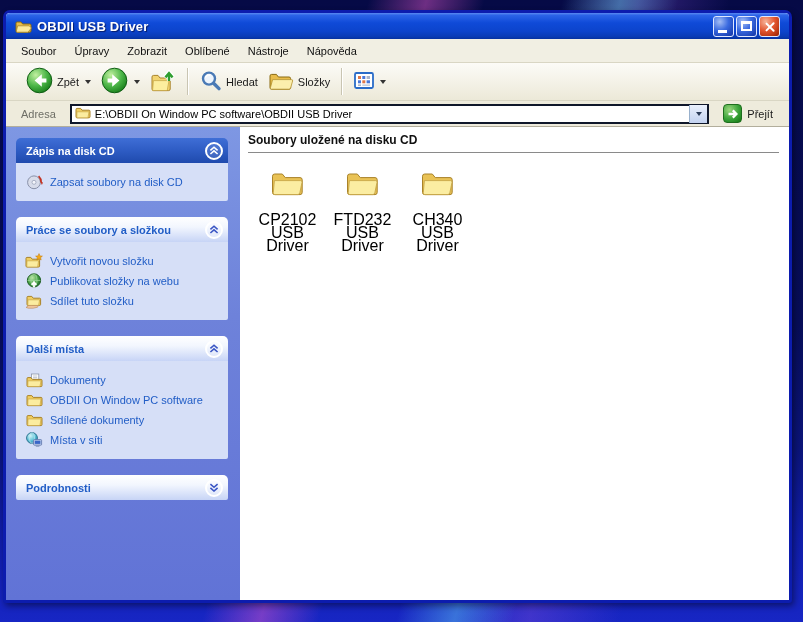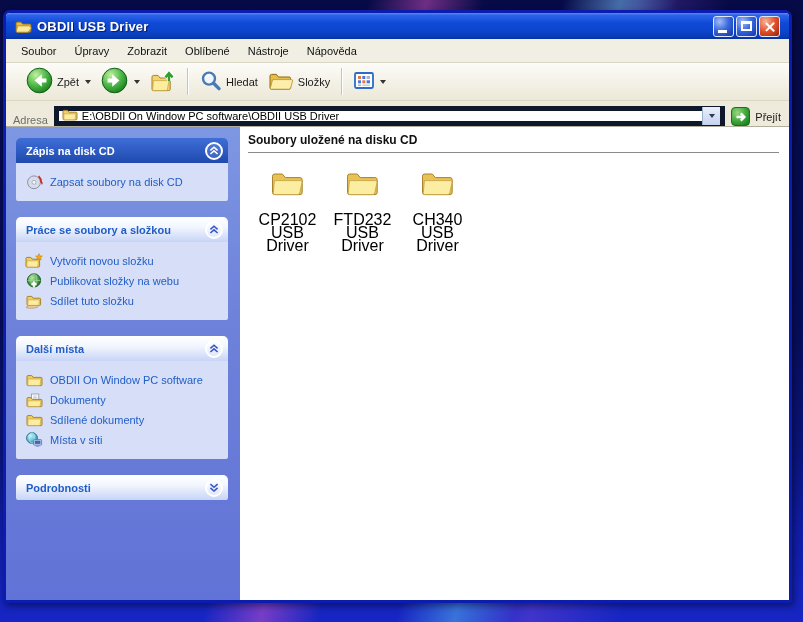--- a/index.html
+++ b/index.html
@@ -51,25 +51,25 @@
   
   .toolbar{
     height:37px;flex:0 0 37px;display:flex;align-items:center;padding:0 16px;gap:2px;
     background:linear-gradient(180deg,#fcfbf7,#ece9d8);border-bottom:1px solid #d9d6c4;
   }
   .tbtn{display:flex;align-items:center;gap:4px;padding:3px 4px;font-size:11px;color:#1a1a1a;border-radius:3px;cursor:pointer;}
   .tri{width:0;height:0;border-left:3.5px solid transparent;border-right:3.5px solid transparent;border-top:4px solid #333;margin-left:2px;}
   .tsep{width:1px;height:27px;background:#c9c5b2;border-right:1px solid #fff;margin:0 5px;}
   
   .addressbar{
-    height:25px;flex:0 0 25px;display:flex;align-items:flex-end;gap:6px;padding:0 5px;
+    height:25px;flex:0 0 25px;display:flex;align-items:center;gap:14px;padding:0 13px;
     background:#eeebdc;border-bottom:1px solid #b2ae9c;
   }
   .addr-label{font-size:11px;color:#6e6e66;padding-left:2px;}
-  .combo{flex:1;height:20px;box-sizing:border-box;background:#fff;border:5px solid #0f172a;display:flex;align-items:center;padding-left:3px;gap:4px;}
+  .combo{flex:1;height:20px;box-sizing:border-box;background:#fff;border:2px solid #0f172a;display:flex;align-items:center;padding-left:3px;gap:4px;}
   .combo-text{flex:1;font-size:11px;color:#000;white-space:nowrap;overflow:hidden;}
   .combo-dd{width:17px;height:18px;flex:0 0 17px;background:linear-gradient(180deg,#eaf0fc,#c3d2f0);border-left:1px solid #98b0cc;display:flex;align-items:center;justify-content:center;cursor:pointer;}
   .combo-dd .tri{border-top-color:#2a3a58;margin:0;}
   .go{display:flex;align-items:center;gap:5px;padding-right:3px;cursor:pointer;}
   .go-icon{width:19px;height:19px;border-radius:4px;border:1px solid #1e6e1e;box-sizing:border-box;
     background:radial-gradient(circle at 32% 28%,#9ad67e,#3aa33a 55%,#177a17 95%);display:flex;align-items:center;justify-content:center;}
   .go-label{font-size:11px;color:#1a1a1a;}
   
   .wbody{flex:1;display:flex;min-height:0;}
   .sidebar{
@@ -330,37 +330,37 @@
             <span class="panel-title">Další místa</span>
             <span class="chev">
               <svg width="10" height="9" viewBox="0 0 10 9">
                   <path d="M1.4 4.3 L5 1.2 L8.6 4.3 M1.4 8 L5 4.9 L8.6 8" stroke="currentColor" stroke-width="1.6" fill="none"></path>
                 </svg>
             </span>
           </div>
           <div class="panel-b">
             <div class="pitem">
               <span class="picon">
-                <svg width="17" height="14" viewBox="0 0 17 14">
-                  <path d="M1 3.6 Q1 2.6 2 2.6 L5.8 2.6 L7.2 4.4 L15 4.4 Q16 4.4 16 5.4 L16 11.6 Q16 12.6 15 12.6 L2 12.6 Q1 12.6 1 11.6 Z" fill="#f0ce62" stroke="#a9832a"></path>
-                  <path d="M2 6 L15 6 L13.9 12.6 L1.8 12.6 Z" fill="#fbeca0" stroke="#c2a040" stroke-width=".6"></path>
-                </svg>
-              </span>
-              <span class="lbl">OBDII On Window PC software</span>
-            </div>
-            <div class="pitem">
-              <span class="picon">
                 <svg width="17" height="15" viewBox="0 0 17 15">
                   <rect x="5.4" y="1" width="7.4" height="8" fill="#fff" stroke="#8a94a8" stroke-width=".8"></rect>
                   <path d="M7 3 L11.2 3 M7 4.6 L11.2 4.6 M7 6.2 L11.2 6.2" stroke="#aab2c2" stroke-width=".7"></path>
                   <path d="M1 5.6 Q1 4.6 2 4.6 L5 4.6 L6.4 6.4 L15 6.4 Q16 6.4 16 7.4 L16 12.6 Q16 13.6 15 13.6 L2 13.6 Q1 13.6 1 12.6 Z" fill="#f0ce62" stroke="#a9832a"></path>
                   <path d="M2 7.8 L15 7.8 L13.9 13.6 L1.8 13.6 Z" fill="#fbeca0" stroke="#c2a040" stroke-width=".6"></path>
                 </svg>
               </span>
               <span class="lbl">Dokumenty</span>
+            </div>
+            <div class="pitem">
+              <span class="picon">
+                <svg width="17" height="14" viewBox="0 0 17 14">
+                  <path d="M1 3.6 Q1 2.6 2 2.6 L5.8 2.6 L7.2 4.4 L15 4.4 Q16 4.4 16 5.4 L16 11.6 Q16 12.6 15 12.6 L2 12.6 Q1 12.6 1 11.6 Z" fill="#f0ce62" stroke="#a9832a"></path>
+                  <path d="M2 6 L15 6 L13.9 12.6 L1.8 12.6 Z" fill="#fbeca0" stroke="#c2a040" stroke-width=".6"></path>
+                </svg>
+              </span>
+              <span class="lbl">OBDII On Window PC software</span>
             </div>
             <div class="pitem">
               <span class="picon">
                 <svg width="17" height="14" viewBox="0 0 17 14">
                   <path d="M1 3.6 Q1 2.6 2 2.6 L5.8 2.6 L7.2 4.4 L15 4.4 Q16 4.4 16 5.4 L16 11.6 Q16 12.6 15 12.6 L2 12.6 Q1 12.6 1 11.6 Z" fill="#f0ce62" stroke="#a9832a"></path>
                   <path d="M2 6 L15 6 L13.9 12.6 L1.8 12.6 Z" fill="#fbeca0" stroke="#c2a040" stroke-width=".6"></path>
                 </svg>
               </span>
               <span class="lbl">Sdílené dokumenty</span>
             </div>

